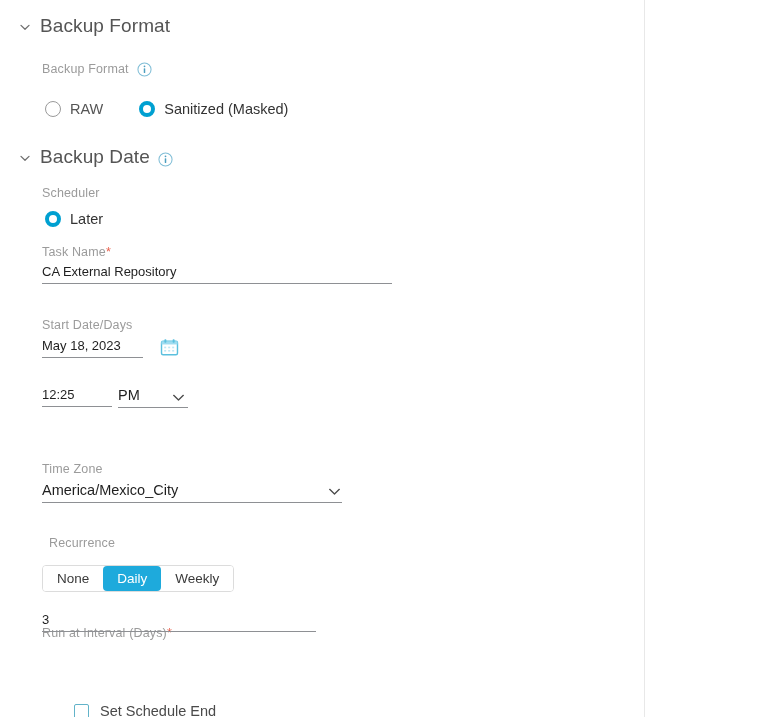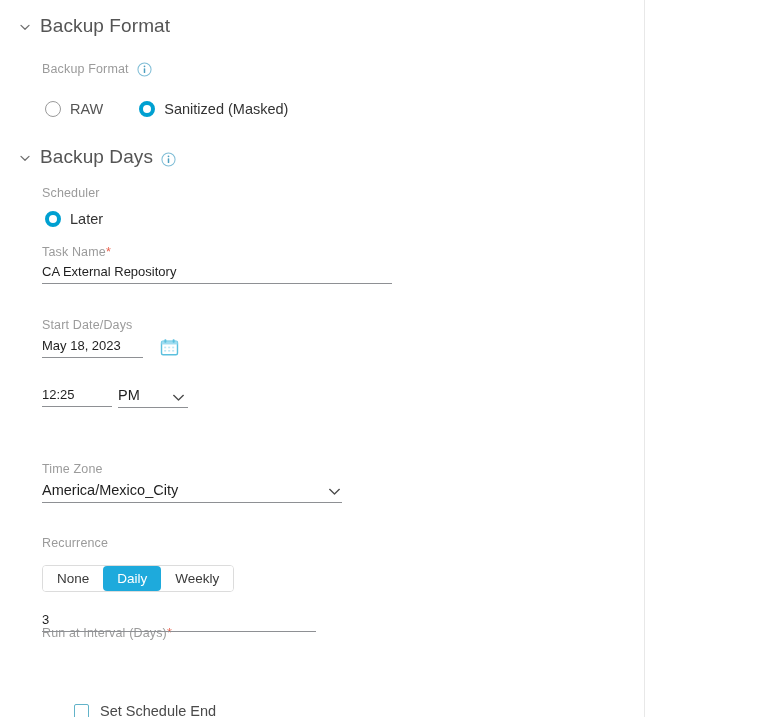--- a/index.html
+++ b/index.html
@@ -236,21 +236,21 @@
       <span class="radio-label">Sanitized (Masked)</span>
     </div>
   </div>
 
   <div class="section-header" style="top:146px;">
     <span class="chevron">
       <svg width="14" height="14" viewBox="0 0 14 14" aria-hidden="true">
         <path d="M3 5.4 L7 9.2 L11 5.4" fill="none" stroke="#6f6f6f" stroke-width="1.3" stroke-linecap="round" stroke-linejoin="round"></path>
       </svg>
     </span>
-    <span class="section-title">Backup Days</span>
+    <span class="section-title">Backup Date</span>
     <span class="info-icon" style="top:2px;">
       <svg width="15" height="15" viewBox="0 0 16 16" aria-hidden="true">
         <circle cx="8" cy="8" r="7" fill="none" stroke="#7fbdd6" stroke-width="1.1"></circle>
         <circle cx="8" cy="4.6" r="0.95" fill="#4d9fc0"></circle>
         <rect x="7.2" y="6.6" width="1.6" height="5.2" rx="0.7" fill="#4d9fc0"></rect>
       </svg>
     </span>
   </div>
 
   <span class="field-label abs" style="top:186px; left:42px;">Scheduler</span>
@@ -302,21 +302,21 @@
 
   <div class="underline-static" style="top:482px; left:42px; width:300px;">
     <span>America/Mexico_City</span>
   </div>
   <span class="select-chevron" style="top:484px; left:327px;">
     <svg width="15" height="15" viewBox="0 0 14 14" aria-hidden="true">
       <path d="M2.5 5 L7 9.3 L11.5 5" fill="none" stroke="#4a4a4a" stroke-width="1.25" stroke-linecap="round" stroke-linejoin="round"></path>
     </svg>
   </span>
 
-  <span class="field-label abs" style="top:536px; left:42px;">Recurrence</span>
+  <span class="field-label abs" style="top:536px; left:49px;">Recurrence</span>
 
   <div class="btn-group" style="top:553px; left:42px;margin-top:12px;">
     <div class="seg">
       <span>None</span>
     </div>
     <div class="seg active">
       <span>Daily</span>
     </div>
     <div class="seg">
       <span>Weekly</span>

